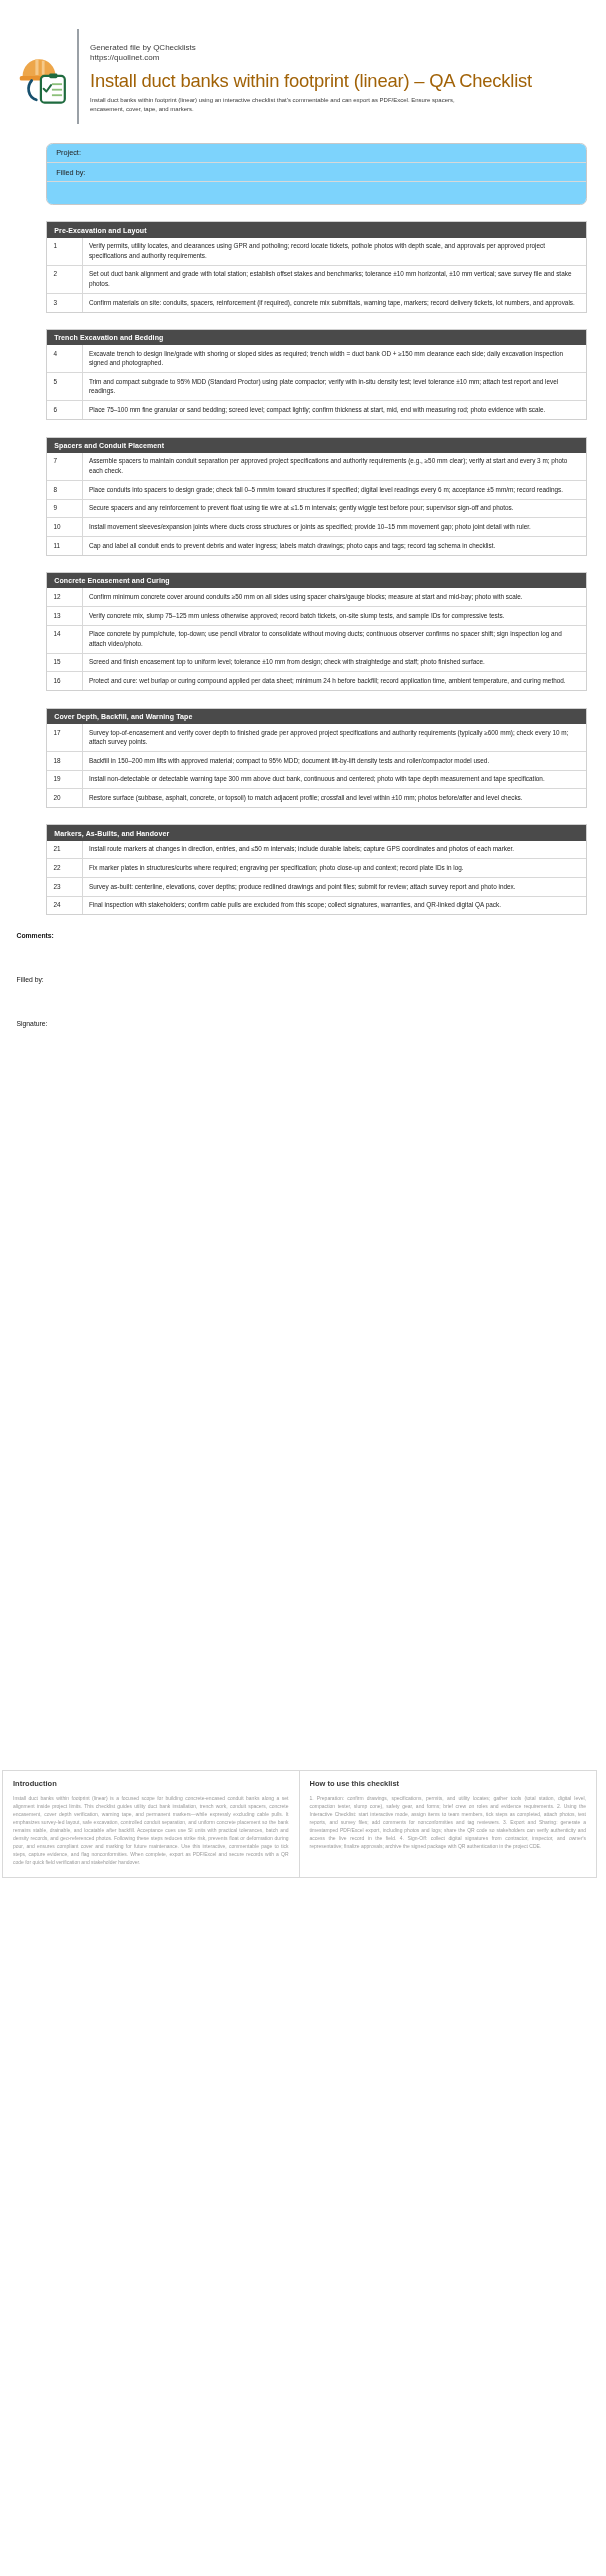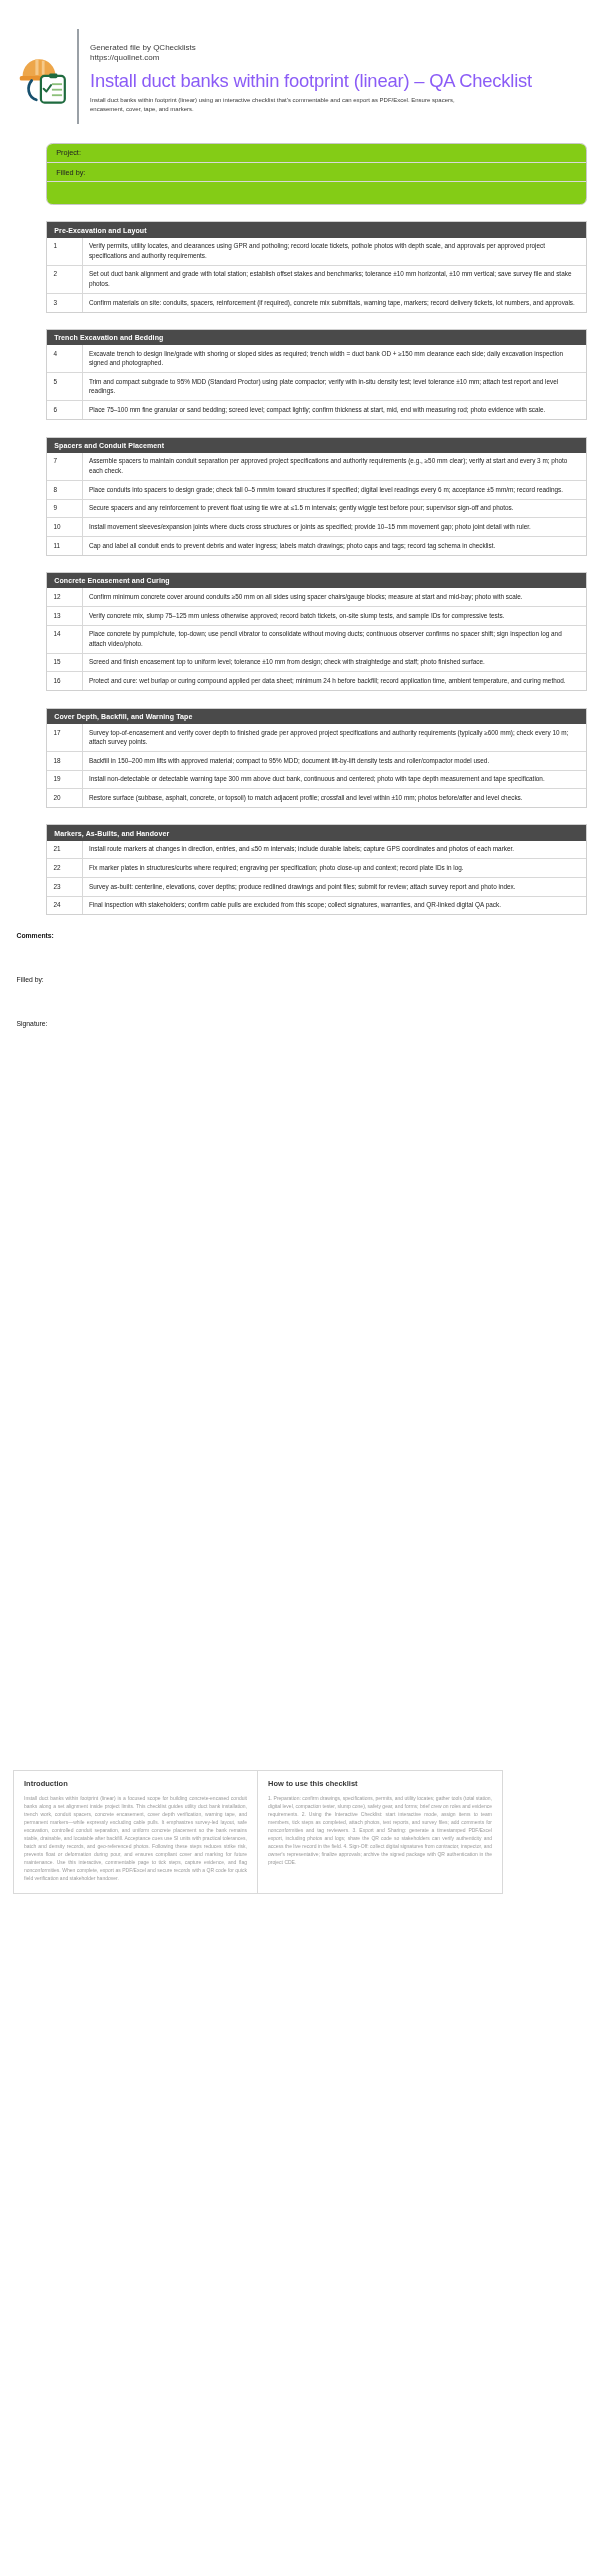--- a/index.html
+++ b/index.html
@@ -40,21 +40,21 @@
   .header-text { flex: 1; padding-top: 5.5px; }
   .gen-line {
     font-size: 8px;
     line-height: 10.6px;
     color: #3c3c3c;
   }
   .doc-title {
     font-size: 18.4px;
     line-height: 23px;
     font-weight: 400;
-    color: #8b5cf6;
+    color: #a16207;
     margin: 5.5px 0 3.7px 0;
     letter-spacing: -0.2px;
   }
   .doc-sub {
     font-size: 6px;
     line-height: 9.2px;
     color: #3a3a3a;
     max-width: 395px;
   }
 
@@ -64,21 +64,21 @@
     border: 0.9px solid #c8c8c8;
     border-radius: 6.4px;
     overflow: hidden;
     background: #fafafa;
   }
   .project-row {
     font-size: 7.3px;
     color: #222;
     padding: 4.6px 9.2px;
     border-bottom: 0.9px solid #d8d8d8;
-    background: #84cc16;
+    background: #7dd3fc;
   }
   .project-row:last-child { border-bottom: none; }
   .project-row.blank { padding: 6.4px 9.2px; }
 
   
   .section {
     margin: 16.5px 20px 0 46px;
     border: 0.9px solid #d0d0d0;
   }
   .section-header {
@@ -116,23 +116,23 @@
     font-size: 6.8px;
     font-weight: bold;
     color: #111;
     margin-bottom: 37px;
   }
   .ff-label.plain { font-weight: normal; }
 
   
   .bottom-panels {
     position: absolute;
-    left: 13px;
+    left: 2px;
     top: 1770px;
-    width: 490px;
+    width: 595px;
     display: flex;
     gap: 0;
     border: 0.9px solid #d9d9d9;
   }
   .panel {
     flex: 1 1 50%;
     padding: 8.3px 10px 11px 10px;
     border-right: 0.9px solid #d9d9d9;
   }
   .panel:last-child { border-right: none; }

